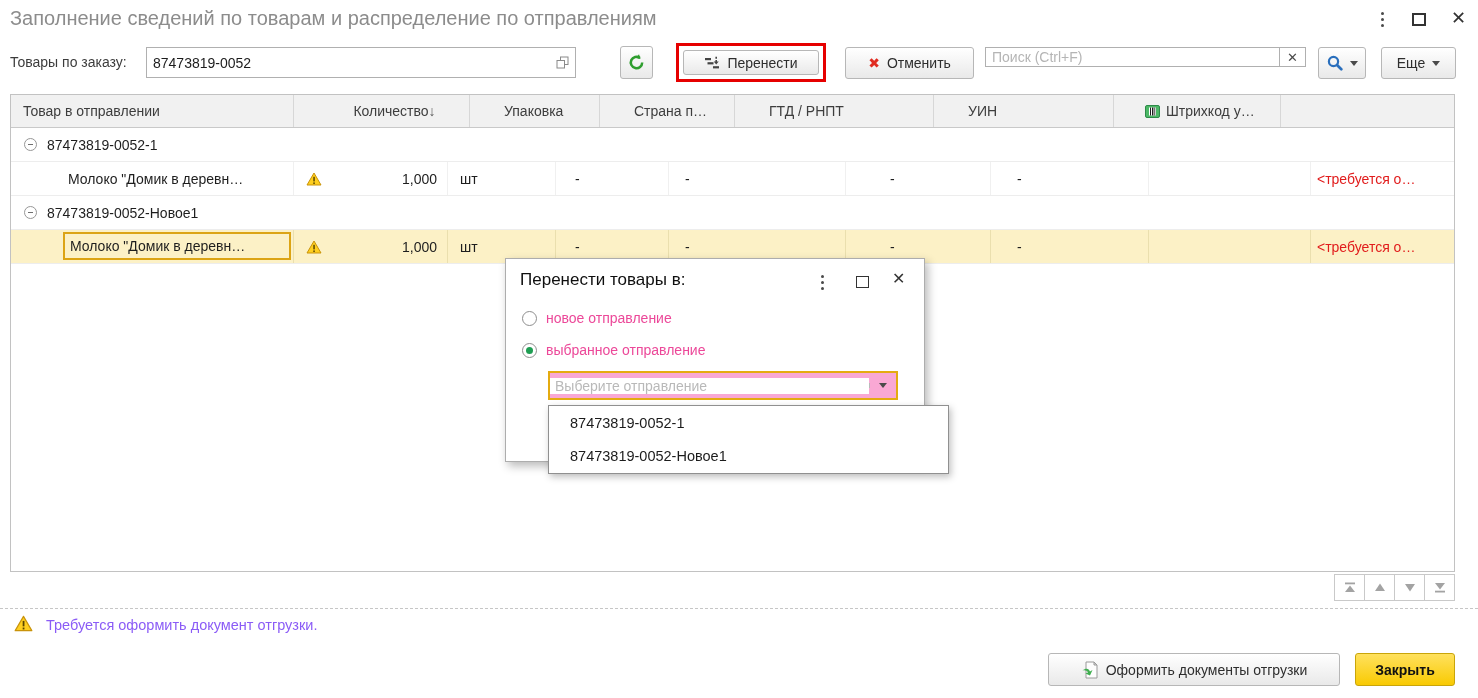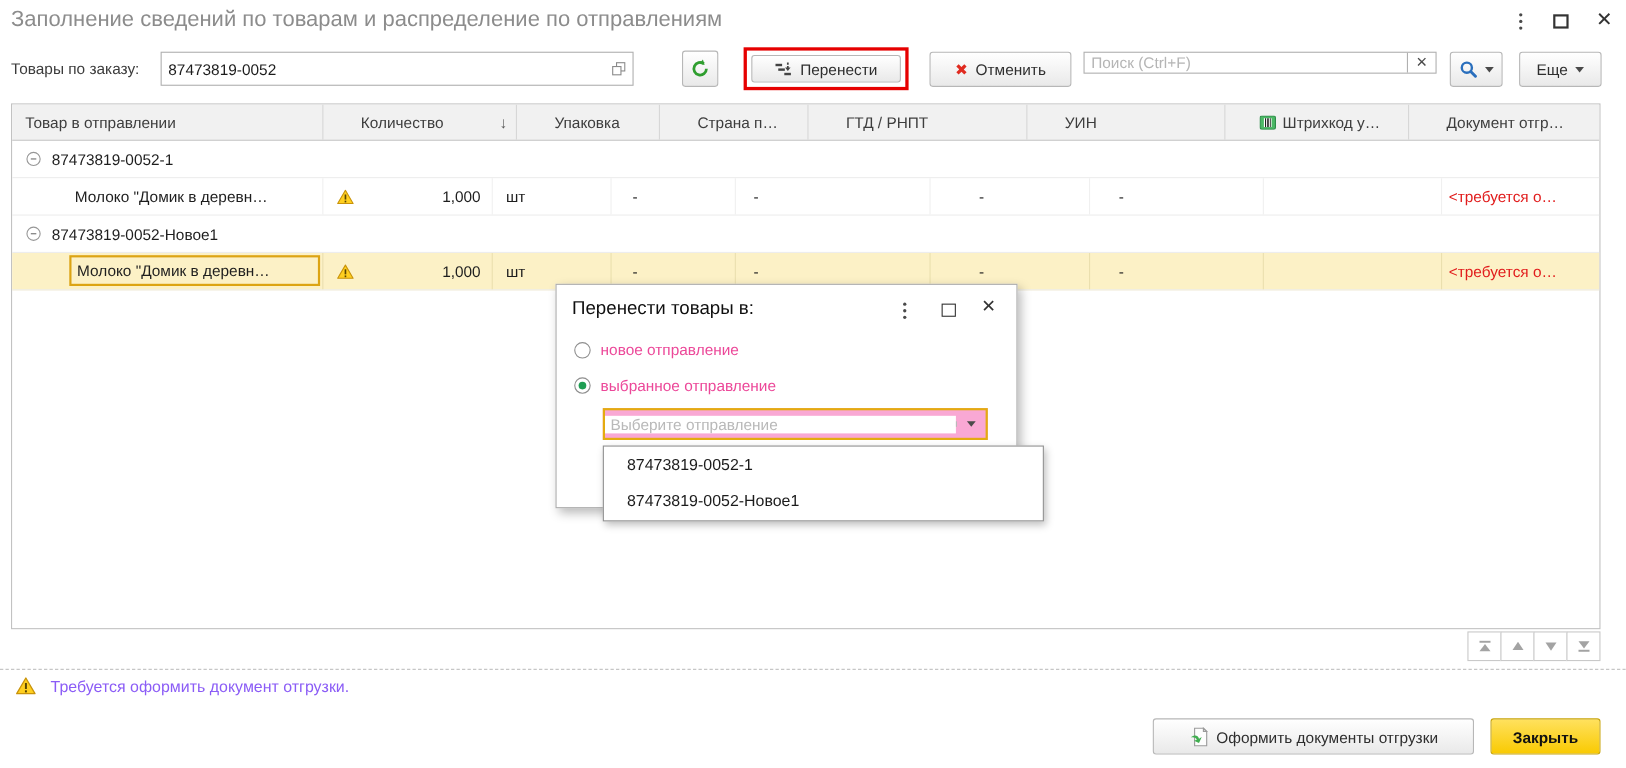--- a/index.html
+++ b/index.html
@@ -41,21 +41,21 @@
            border-top:5px solid #4a4a4a; }
 
   
   .grid { left:10px; top:94px; width:1445px; height:478px; border:1px solid #c2c2c2; background:#fff; overflow:hidden; }
   .thead { display:flex; height:33px; background:#f1f1f1; border-bottom:1px solid #c9c9c9;gap:22px; }
   .th { border-right:1px solid #d7d7d7; padding:0 8px 0 12px; font-size:14px; color:#3d3d3d;
         display:flex; align-items:center; white-space:nowrap; overflow:hidden; }
   .c0{width:283px}.c1{width:154px}.c2{width:108px}.c3{width:113px}.c4{width:177px}
   .c5{width:145px}.c6{width:158px}.c7{width:162px}.c8{width:143px}
   .th.c8 { border-right:none; }
-  .th.c1 { justify-content:space-between; }
+  .th.c1 { justify-content:center; }
   .sort-arrow { color:#5a5a5a; font-size:14px; }
   .th.c5 { gap:6px; padding-left:9px; }
   .trow { display:flex; height:34px; border-bottom:1px solid #ededed; align-items:center; font-size:14px; }
   .trow.group { padding-left:13px; gap:10px; }
   .collapse { width:13px; height:13px; border:1px solid #979797; border-radius:50%; position:relative; flex:none; }
   .collapse::after { content:""; position:absolute; left:3px; right:3px; top:5px; height:1px; background:#6f6f6f; }
   .cell { height:100%; display:flex; align-items:center; border-right:1px solid #f0f0f0; overflow:hidden; white-space:nowrap; }
   .cell.c8 { border-right:none; }
   .cell.product { padding-left:57px; position:relative; }
   .cell.qty { position:relative; justify-content:flex-end; padding-right:10px; }
@@ -199,23 +199,20 @@
         <svg width="15" height="13" viewBox="0 0 15 13">
             <rect x="0.5" y="0.5" width="14" height="12" rx="1.5" fill="#4cb866" stroke="#2e8a49"></rect>
             <rect x="4" y="2.5" width="7" height="8" fill="#fff"></rect>
             <rect x="5" y="2.5" width="1" height="8" fill="#1c1c1c"></rect>
             <rect x="7" y="2.5" width="1.4" height="8" fill="#1c1c1c"></rect>
             <rect x="9.4" y="2.5" width="0.8" height="8" fill="#1c1c1c"></rect>
           </svg>
       </span>
       <span>Штрихкод у…</span>
     </div>
-    <div class="th c8">
-        <span>Документ отгр…</span>
-      </div>
   </div>
 
   <div class="trow group">
     <span class="collapse"></span>
     <span>87473819-0052-1</span>
   </div>
 
   <div class="trow item">
     <div class="cell c0 product">
         <span>Молоко "Домик в деревн…</span>

